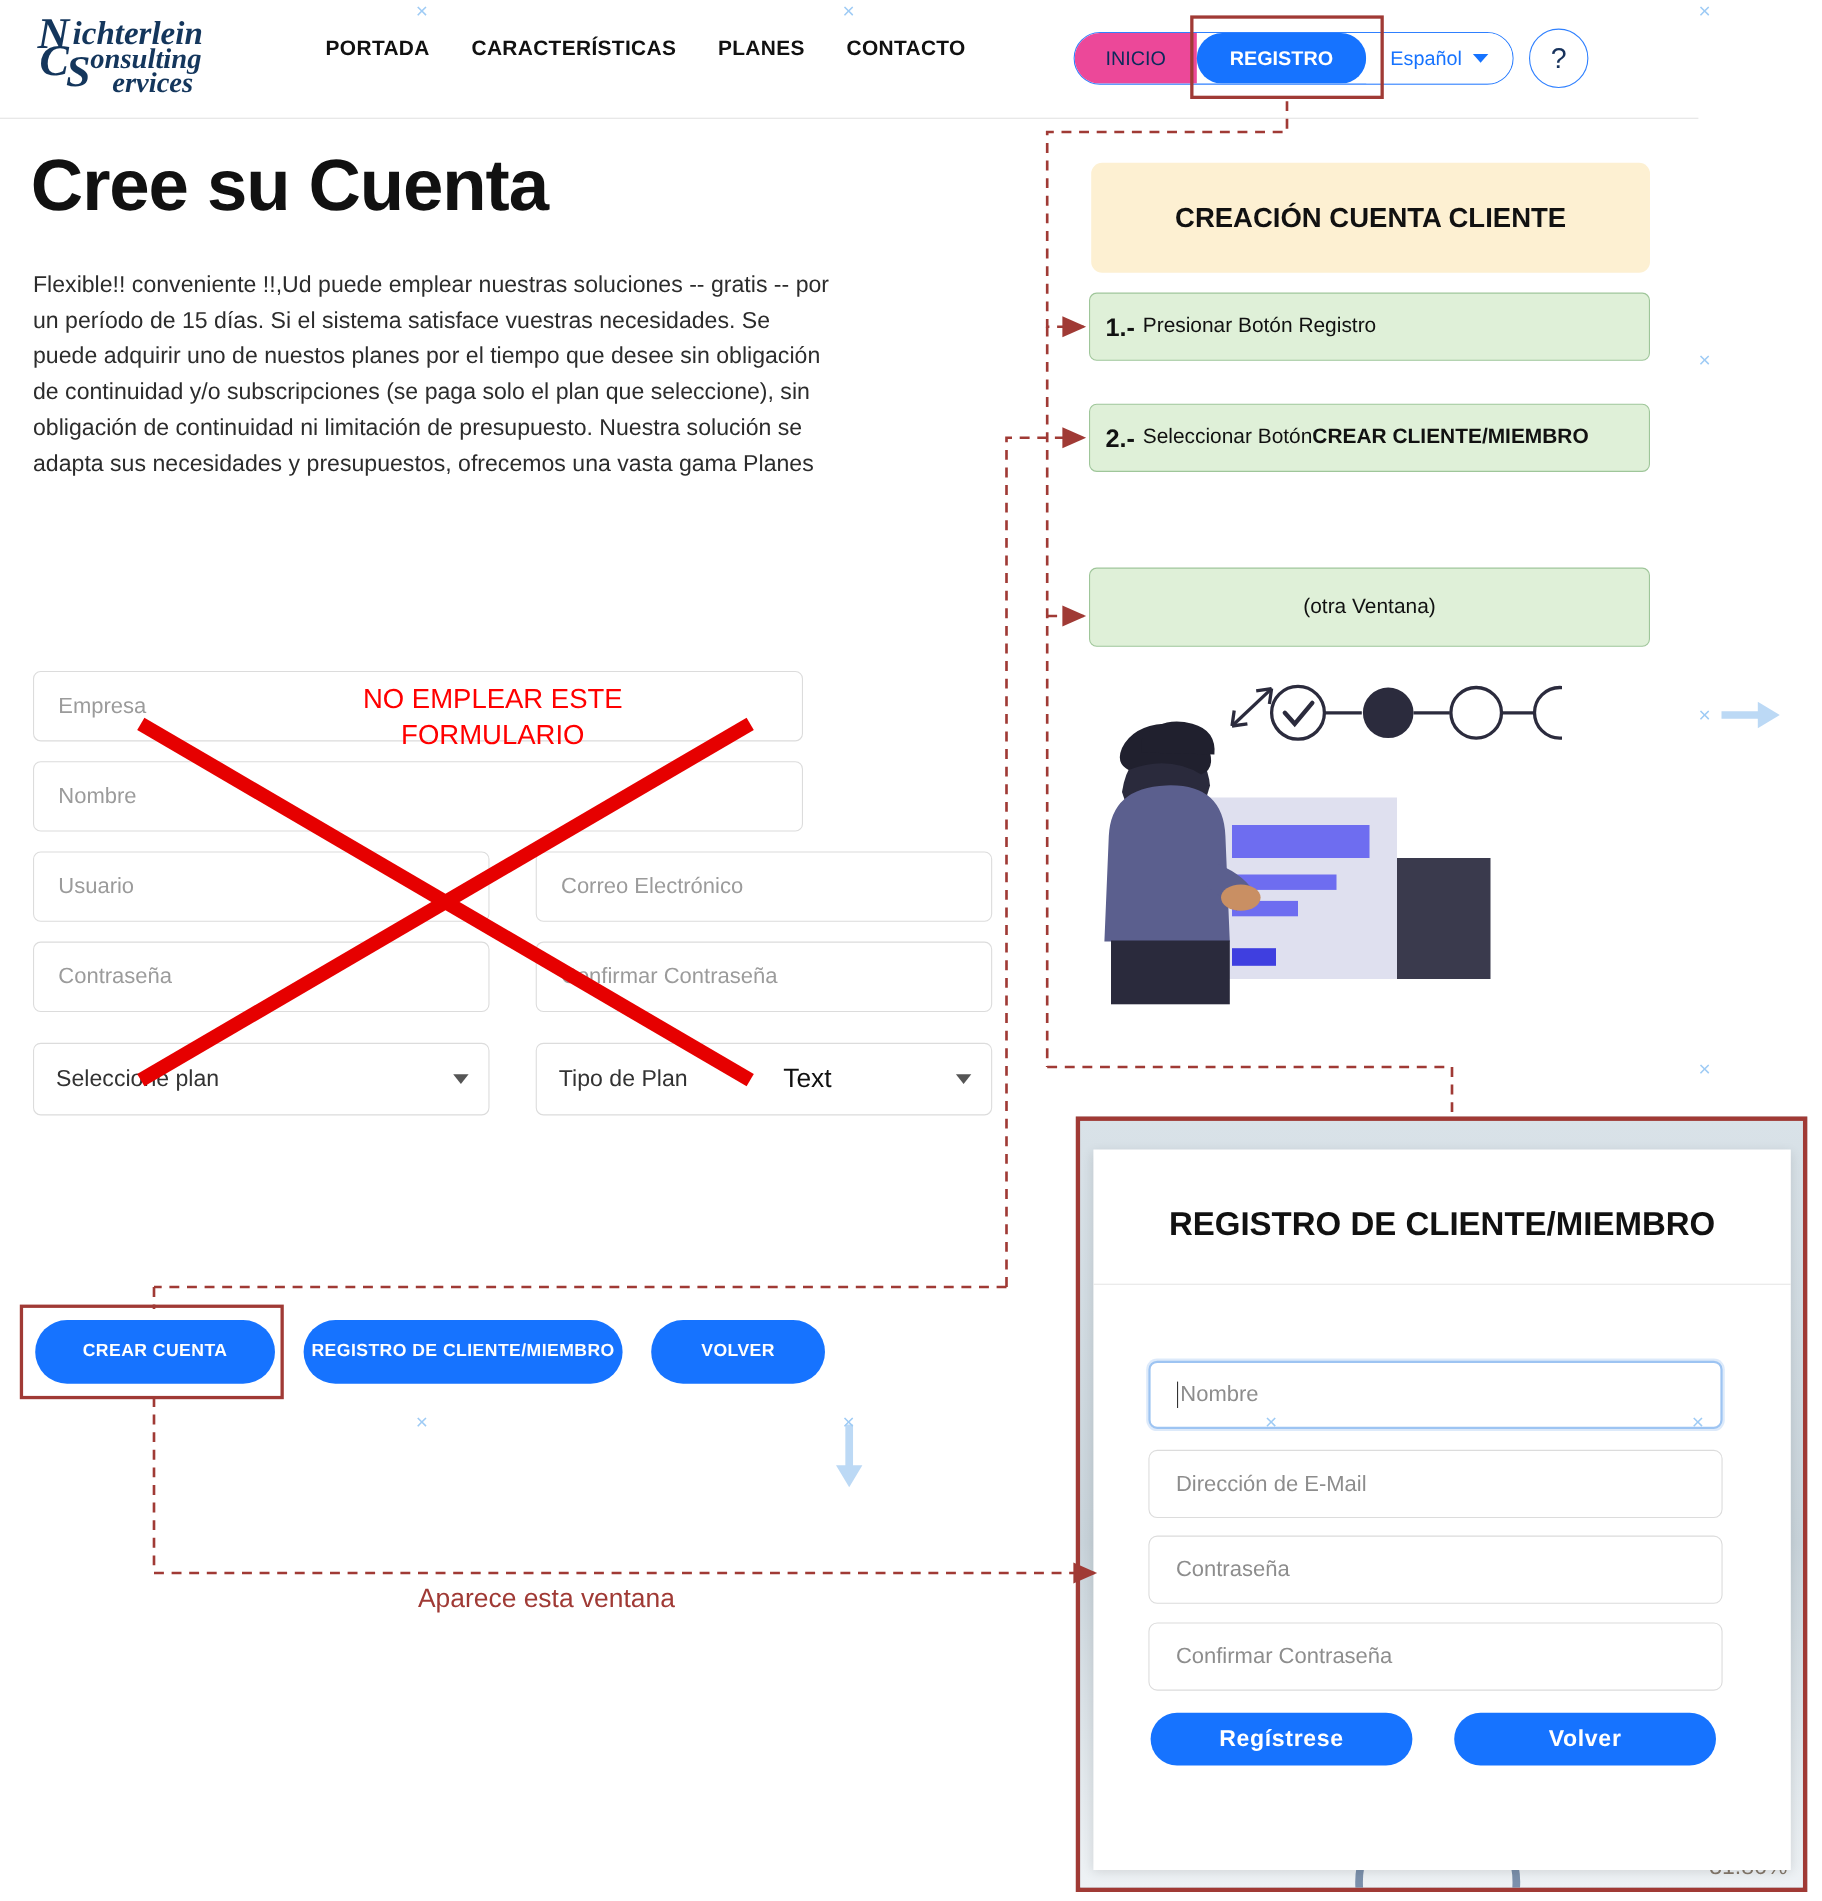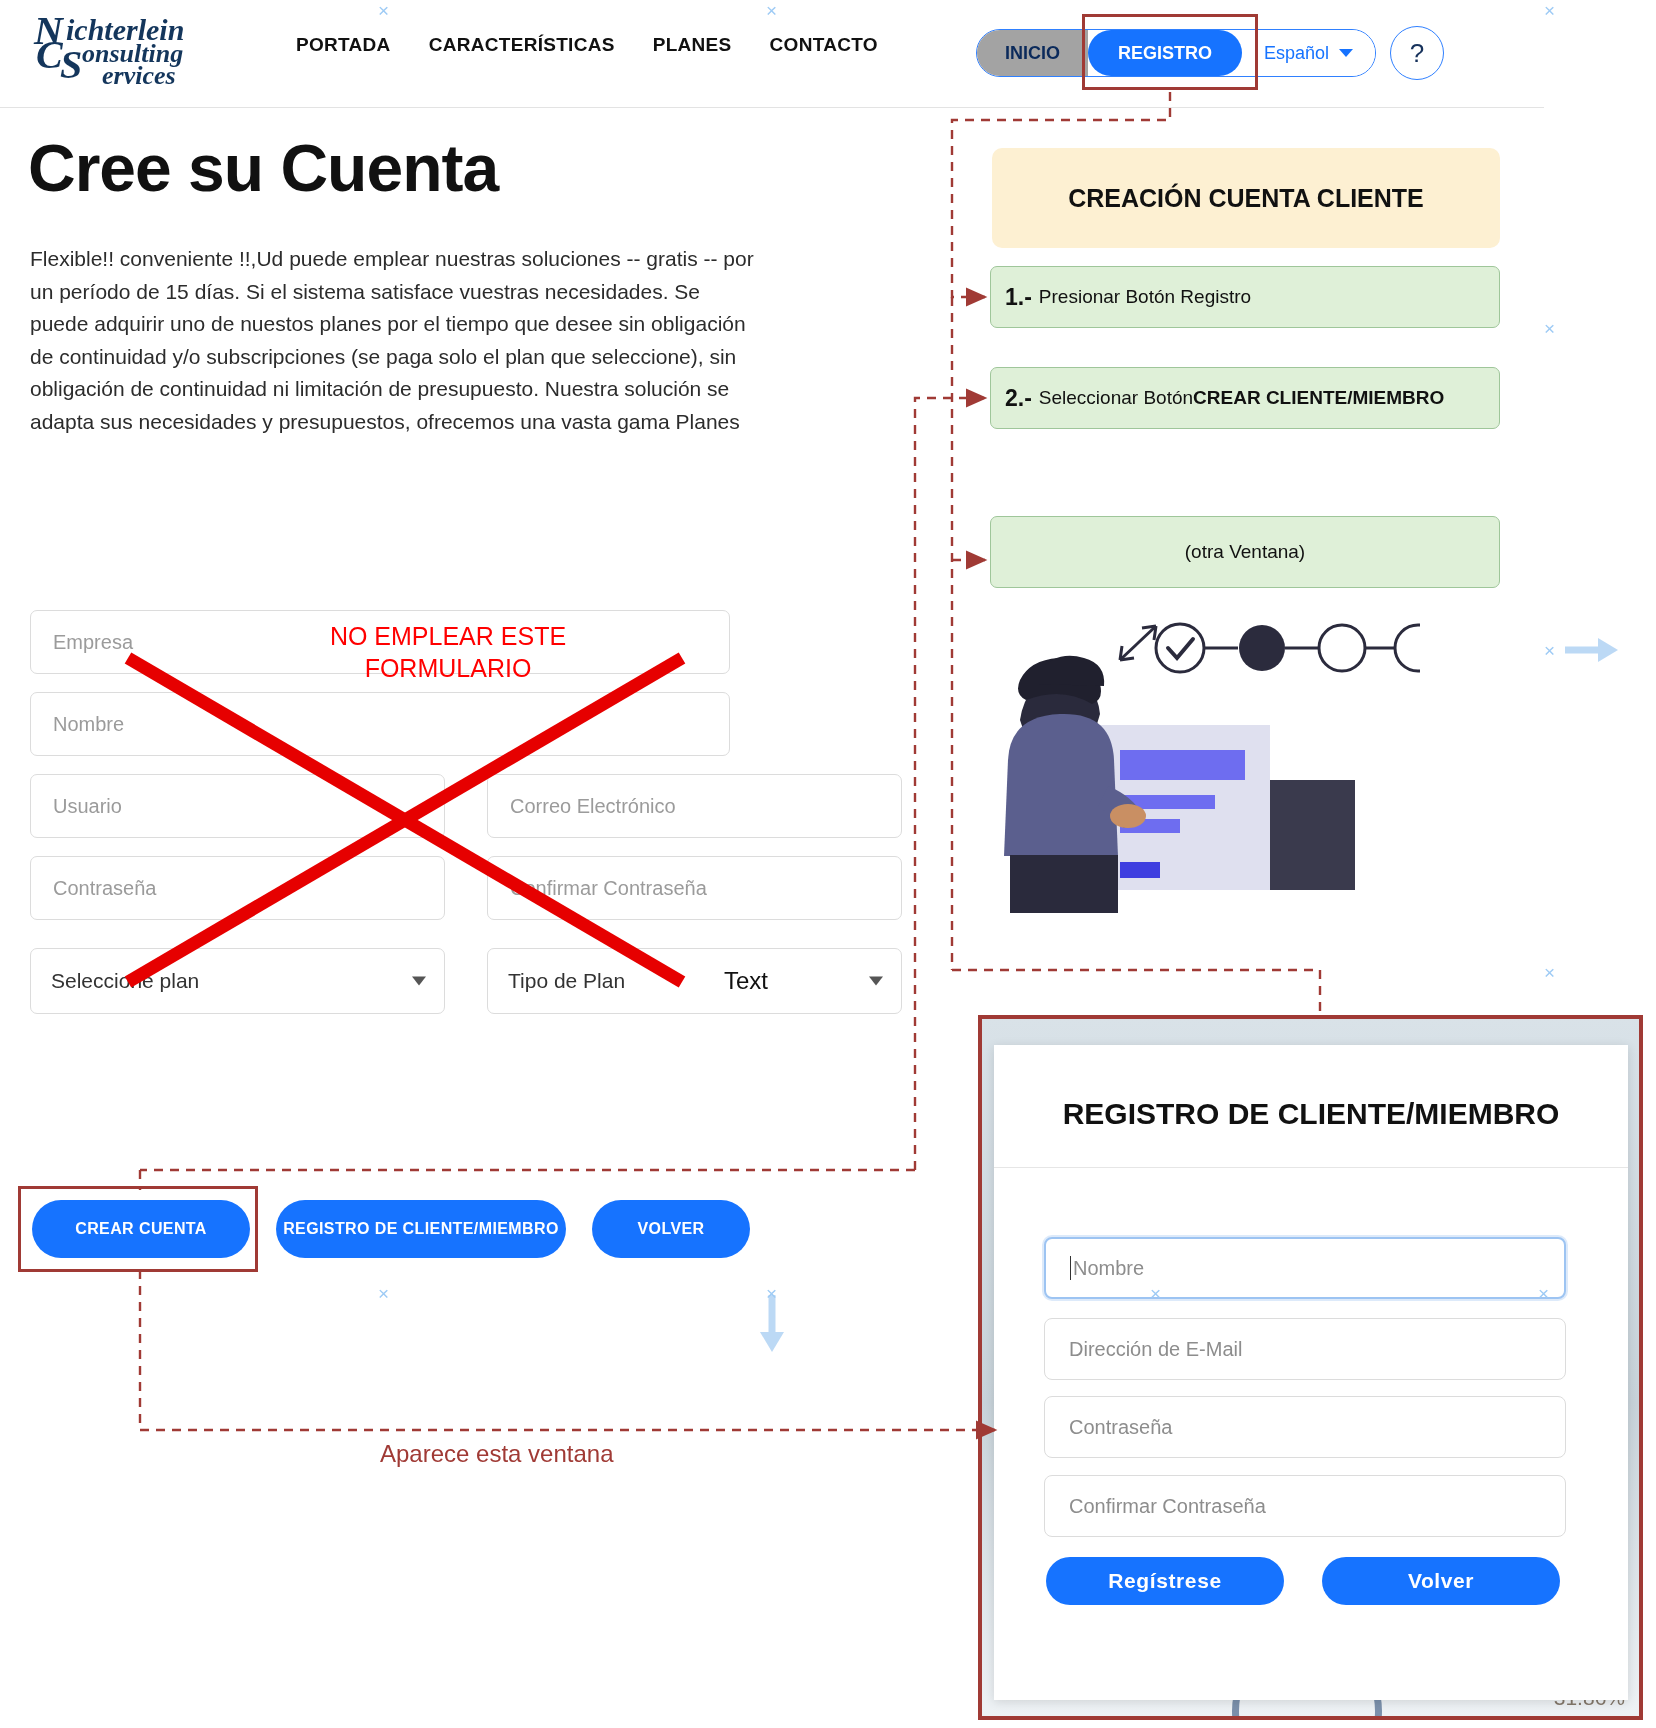--- a/index.html
+++ b/index.html
@@ -36,21 +36,21 @@
   .auth-group {
     position: absolute; right: 100px; top: 26px;
     display: flex; align-items: center; gap: 0;
   }
   .pill-group {
     display: flex; align-items: center;
     border: 1px solid #2f80ff; border-radius: 26px; overflow: hidden; height: 48px;
   }
   .pill-inicio {
     padding: 0 28px; height: 46px; display: flex; align-items: center;
-    font-size: 18px; font-weight: bold; color: #0b2a5b; background: #a3a3a3;
+    font-size: 18px; font-weight: normal; color: #0b2a5b; background: #ec4899;
   }
   .pill-registro {
     padding: 16px 30px; height: 46px; display: flex; align-items: center;
     font-size: 18px; font-weight: bold; color: #fff; background: #1673ff;
     border-radius: 26px;
   }
   .pill-idioma {
     padding: 0 22px; height: 46px; display: flex; align-items: center; gap: 10px;
     font-size: 18px; color: #1673ff; background: #fff;
   }
@@ -93,21 +93,21 @@
     width: 415px; height: 66px; border: 1px solid #dcdcdc; border-radius: 7px; background: #fff;
     display: flex; align-items: center; padding: 0 20px; position: relative;
     font-size: 21px; color: #333;
   }
   .select-box .chev {
     position: absolute; right: 18px; top: 50%; transform: translateY(-50%);
     width: 0; height: 0; border-left: 7px solid transparent; border-right: 7px solid transparent;
     border-top: 9px solid #555;
   }
   .select-box .text-overlay {
-    position: absolute; left: 236px; top: 50%; transform: translateY(-50%);
+    position: absolute; left: 224px; top: 50%; transform: translateY(-50%);
     font-size: 24px; color: #111;
   }
 
   .btn-row { position: absolute; left: 32px; top: 1200px; display: flex; gap: 26px; align-items: center; }
   .btn {
     background: #1673ff; color: #fff; border-radius: 30px;
     display: flex; align-items: center; justify-content: center;
     font-size: 16px; font-weight: bold; letter-spacing: .4px; height: 58px;
   }
   .btn.crear { width: 218px; }

